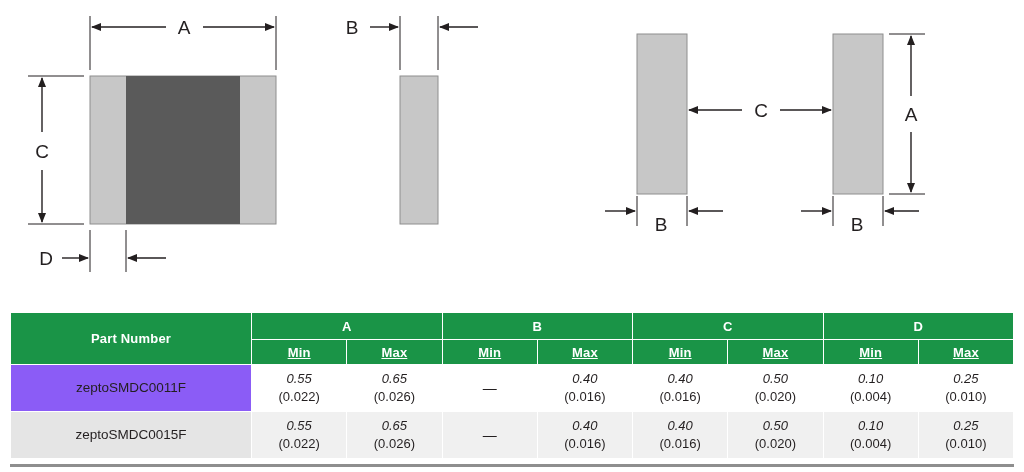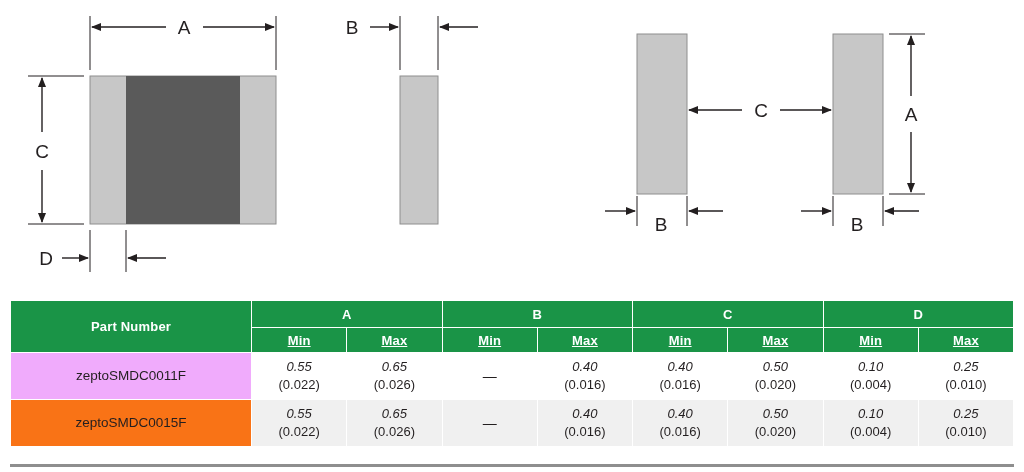--- a/index.html
+++ b/index.html
@@ -29,21 +29,21 @@
   .dim-label {
     font-family: "Liberation Sans", sans-serif;
     font-size: 19px;
     fill: #231f20;
   }
 
   
   #spec-table-wrap {
     position: absolute;
     left: 10px;
-    top: 300px;
+    top: 312px;
     width: 1004px;
   }
   table.spec {
     border-collapse: collapse;
     width: 1004px;
     table-layout: fixed;
     font-size: 13px;
   }
   table.spec th, table.spec td {
     border: 1px solid #ffffff;
@@ -64,32 +64,32 @@
   }
   td.part-cell {
     text-align: left;
     padding-left: 12px;
     font-size: 13.5px;
     color: #231f20;
     border-left: none;
     border-right: 1px solid #c9c9c9;
     border-top: 1px solid #c9c9c9;
     border-bottom: 1px solid #c9c9c9;
-    background: #f0abfc;
+    background: #8b5cf6;
   }
   tbody td {
     background: #ffffff;
     border: 1px solid #c9c9c9;
     height: 46px;
     color: #231f20;
     font-size: 13px;
     line-height: 1.35;
   }
   tbody tr.alt td { background: #f0f0f0; }
-  tbody tr.alt td.part-cell { background: #f97316; }
+  tbody tr.alt td.part-cell { background: #e5e5e5; }
   .val-main { display: block; font-style: italic; }
   .val-sub { display: block; }
   .dash { font-size: 14px; }
   #table-bottom-rule {
     position: absolute;
     left: 10px;
     top: 464px;
     width: 1004px;
     height: 3px;
     background: #8e8e8e;

